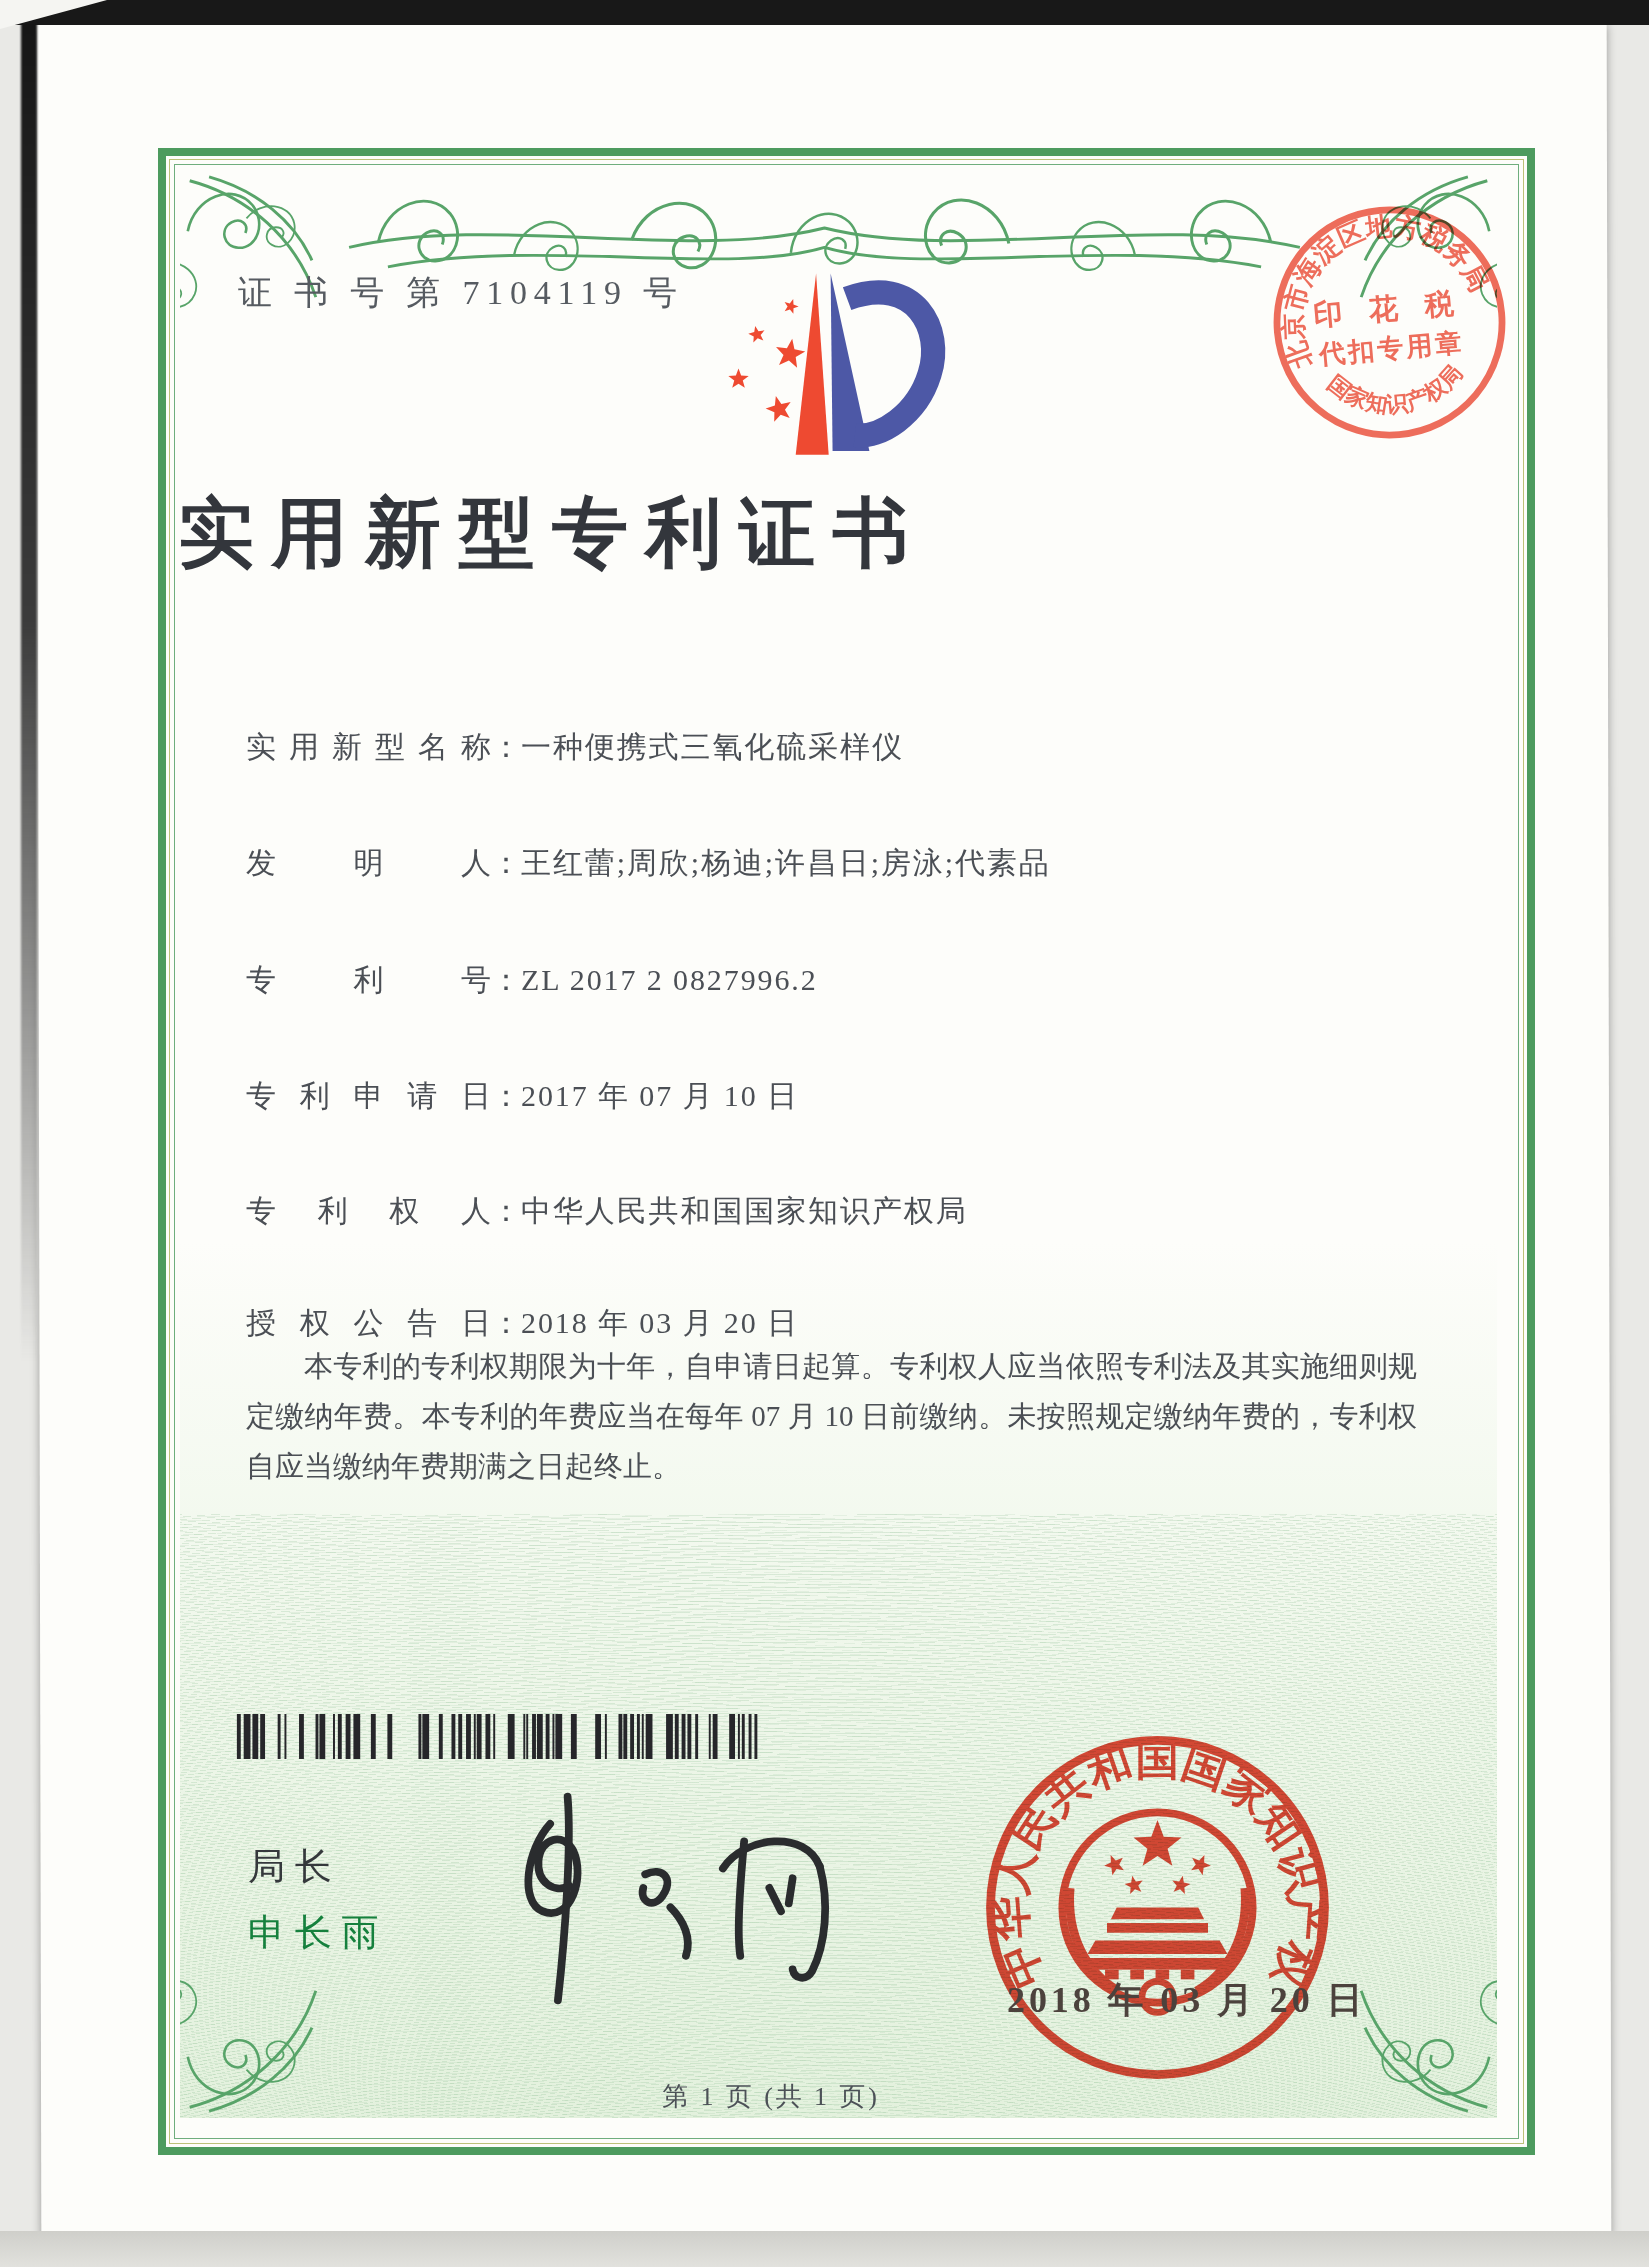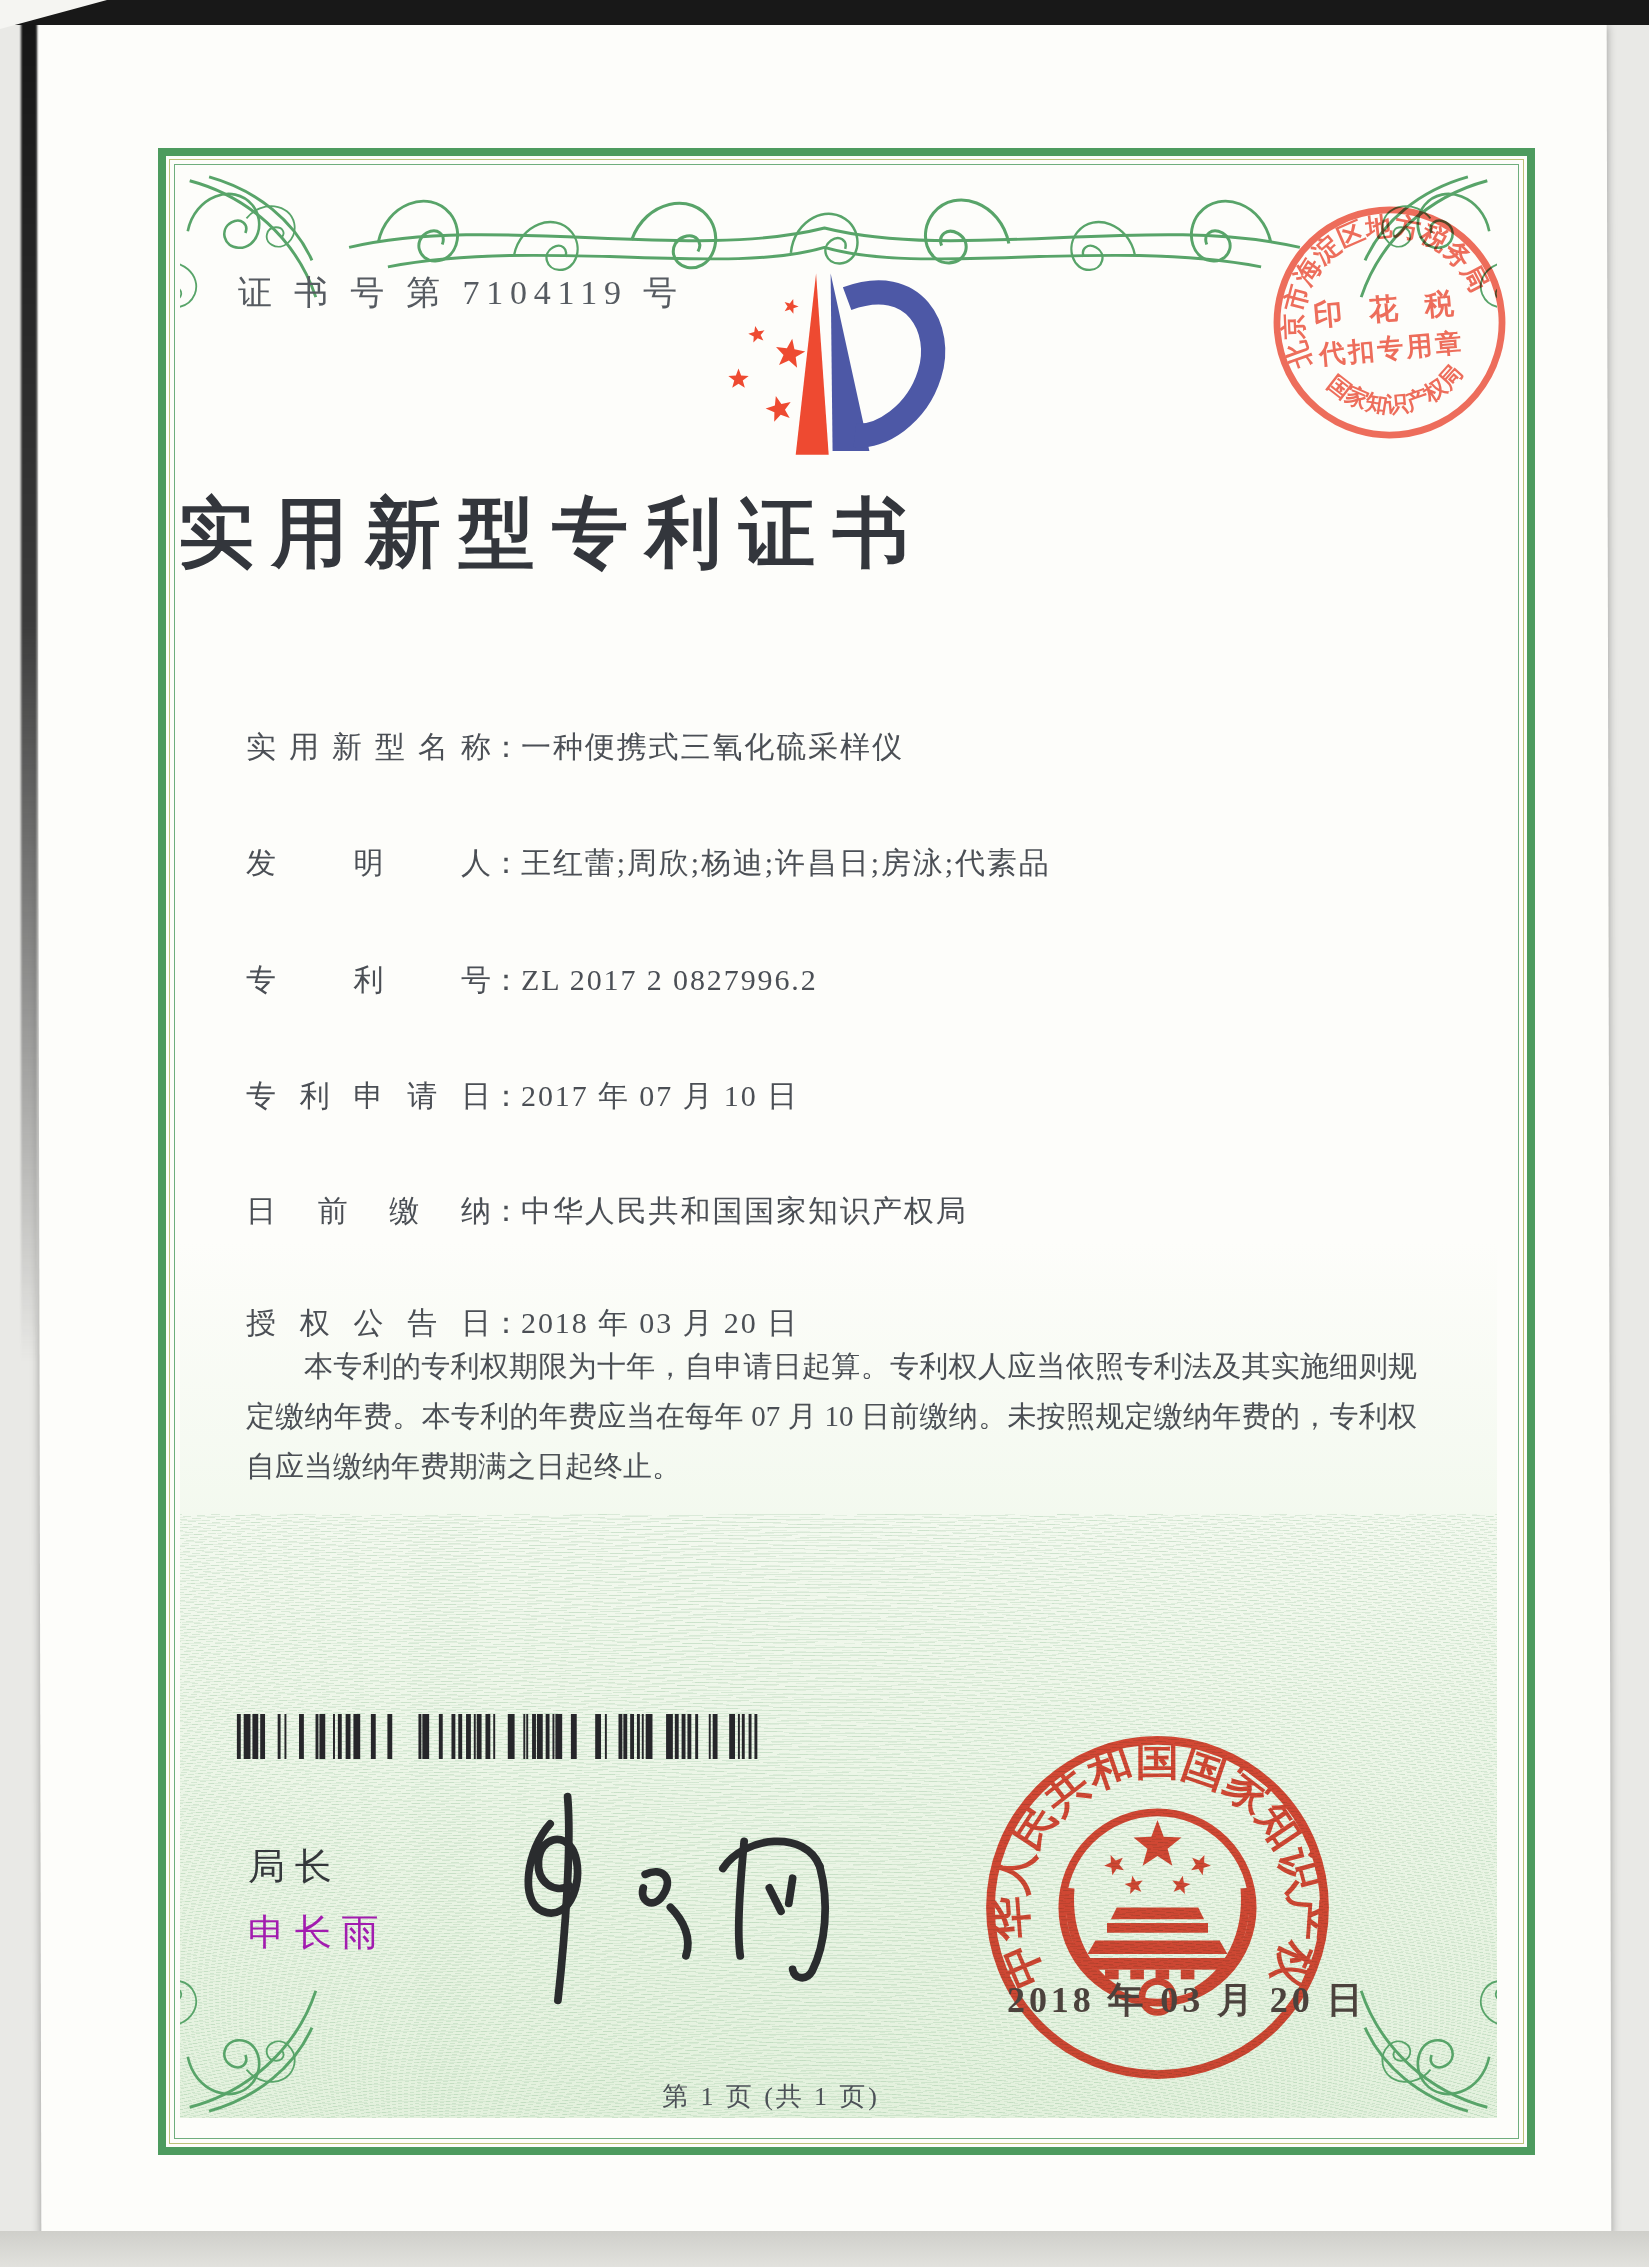--- a/index.html
+++ b/index.html
@@ -39,21 +39,21 @@
   .title{left:178px;top:483px;width:1323px;text-align:left;font-size:76px;font-weight:700;
          letter-spacing:17.5px;color:#33363c;}
   .frow{left:246px;width:1194px;font-size:30px;color:#4b4f55;white-space:nowrap;margin-top:36px;}
   .flabel{display:inline-block;width:245px;text-align:justify;text-align-last:justify;}
   .fvalue{letter-spacing:1.9px;}
   .paras{left:246px;top:1341px;width:1171px;font-size:29px;line-height:50px;color:#4b4f55;text-align:justify;}
   .paras p{margin:0;text-indent:2em;}
   .barcode{left:233px;top:1714px;width:536px;height:45px;}
   .officer-title{left:248px;top:1842px;font-size:37px;letter-spacing:9.7px;color:#35383c;
                  font-family:"Liberation Sans","DejaVu Sans",sans-serif;}
-  .officer-name{left:248px;top:1908px;font-size:37px;letter-spacing:9.7px;color:#a21caf;
+  .officer-name{left:248px;top:1908px;font-size:37px;letter-spacing:9.7px;color:#15803d;
                  font-family:"Liberation Sans","DejaVu Sans",sans-serif;}
   .signature{left:490px;top:1785px;width:388px;height:233px;z-index:22;}
   .seal{left:973px;top:1723px;width:369px;height:369px;z-index:21;mix-blend-mode:multiply;opacity:.95;}
   .seal-date{left:1007px;top:1976px;font-size:36px;letter-spacing:3.9px;color:#4c423d;z-index:23;font-weight:600;}
   .tax-stamp{left:1244px;top:177px;width:291px;height:291px;z-index:21;mix-blend-mode:multiply;opacity:.93;
              transform:rotate(-5deg);}
   .footer{left:577px;top:2079px;width:388px;text-align:center;font-size:26px;letter-spacing:2.9px;color:#4c5157;}
 </style>
 </head>
 <body>
@@ -145,21 +145,21 @@
 <div class="abs content frow" style="top:807px;">
   <span class="flabel">发明人</span><span>：</span><span class="fvalue">王红蕾;周欣;杨迪;许昌日;房泳;代素品</span>
 </div>
 <div class="abs content frow" style="top:924px;">
   <span class="flabel">专利号</span><span>：</span><span class="fvalue">ZL 2017 2 0827996.2</span>
 </div>
 <div class="abs content frow" style="top:1040px;">
   <span class="flabel">专利申请日</span><span>：</span><span class="fvalue">2017 年 07 月 10 日</span>
 </div>
 <div class="abs content frow" style="top:1155px;">
-  <span class="flabel">日前缴纳</span><span>：</span><span class="fvalue">中华人民共和国国家知识产权局</span>
+  <span class="flabel">专利权人</span><span>：</span><span class="fvalue">中华人民共和国国家知识产权局</span>
 </div>
 <div class="abs content frow" style="top:1267px;">
   <span class="flabel">授权公告日</span><span>：</span><span class="fvalue">2018 年 03 月 20 日</span>
 </div>
 
 <div class="abs content paras">
   <p>本专利的专利权期限为十年，自申请日起算。专利权人应当依照专利法及其实施细则规定缴纳年费。本专利的年费应当在每年 07 月 10 日前缴纳。未按照规定缴纳年费的，专利权自应当缴纳年费期满之日起终止。</p>
 </div>
 
 <div class="abs content barcode">

